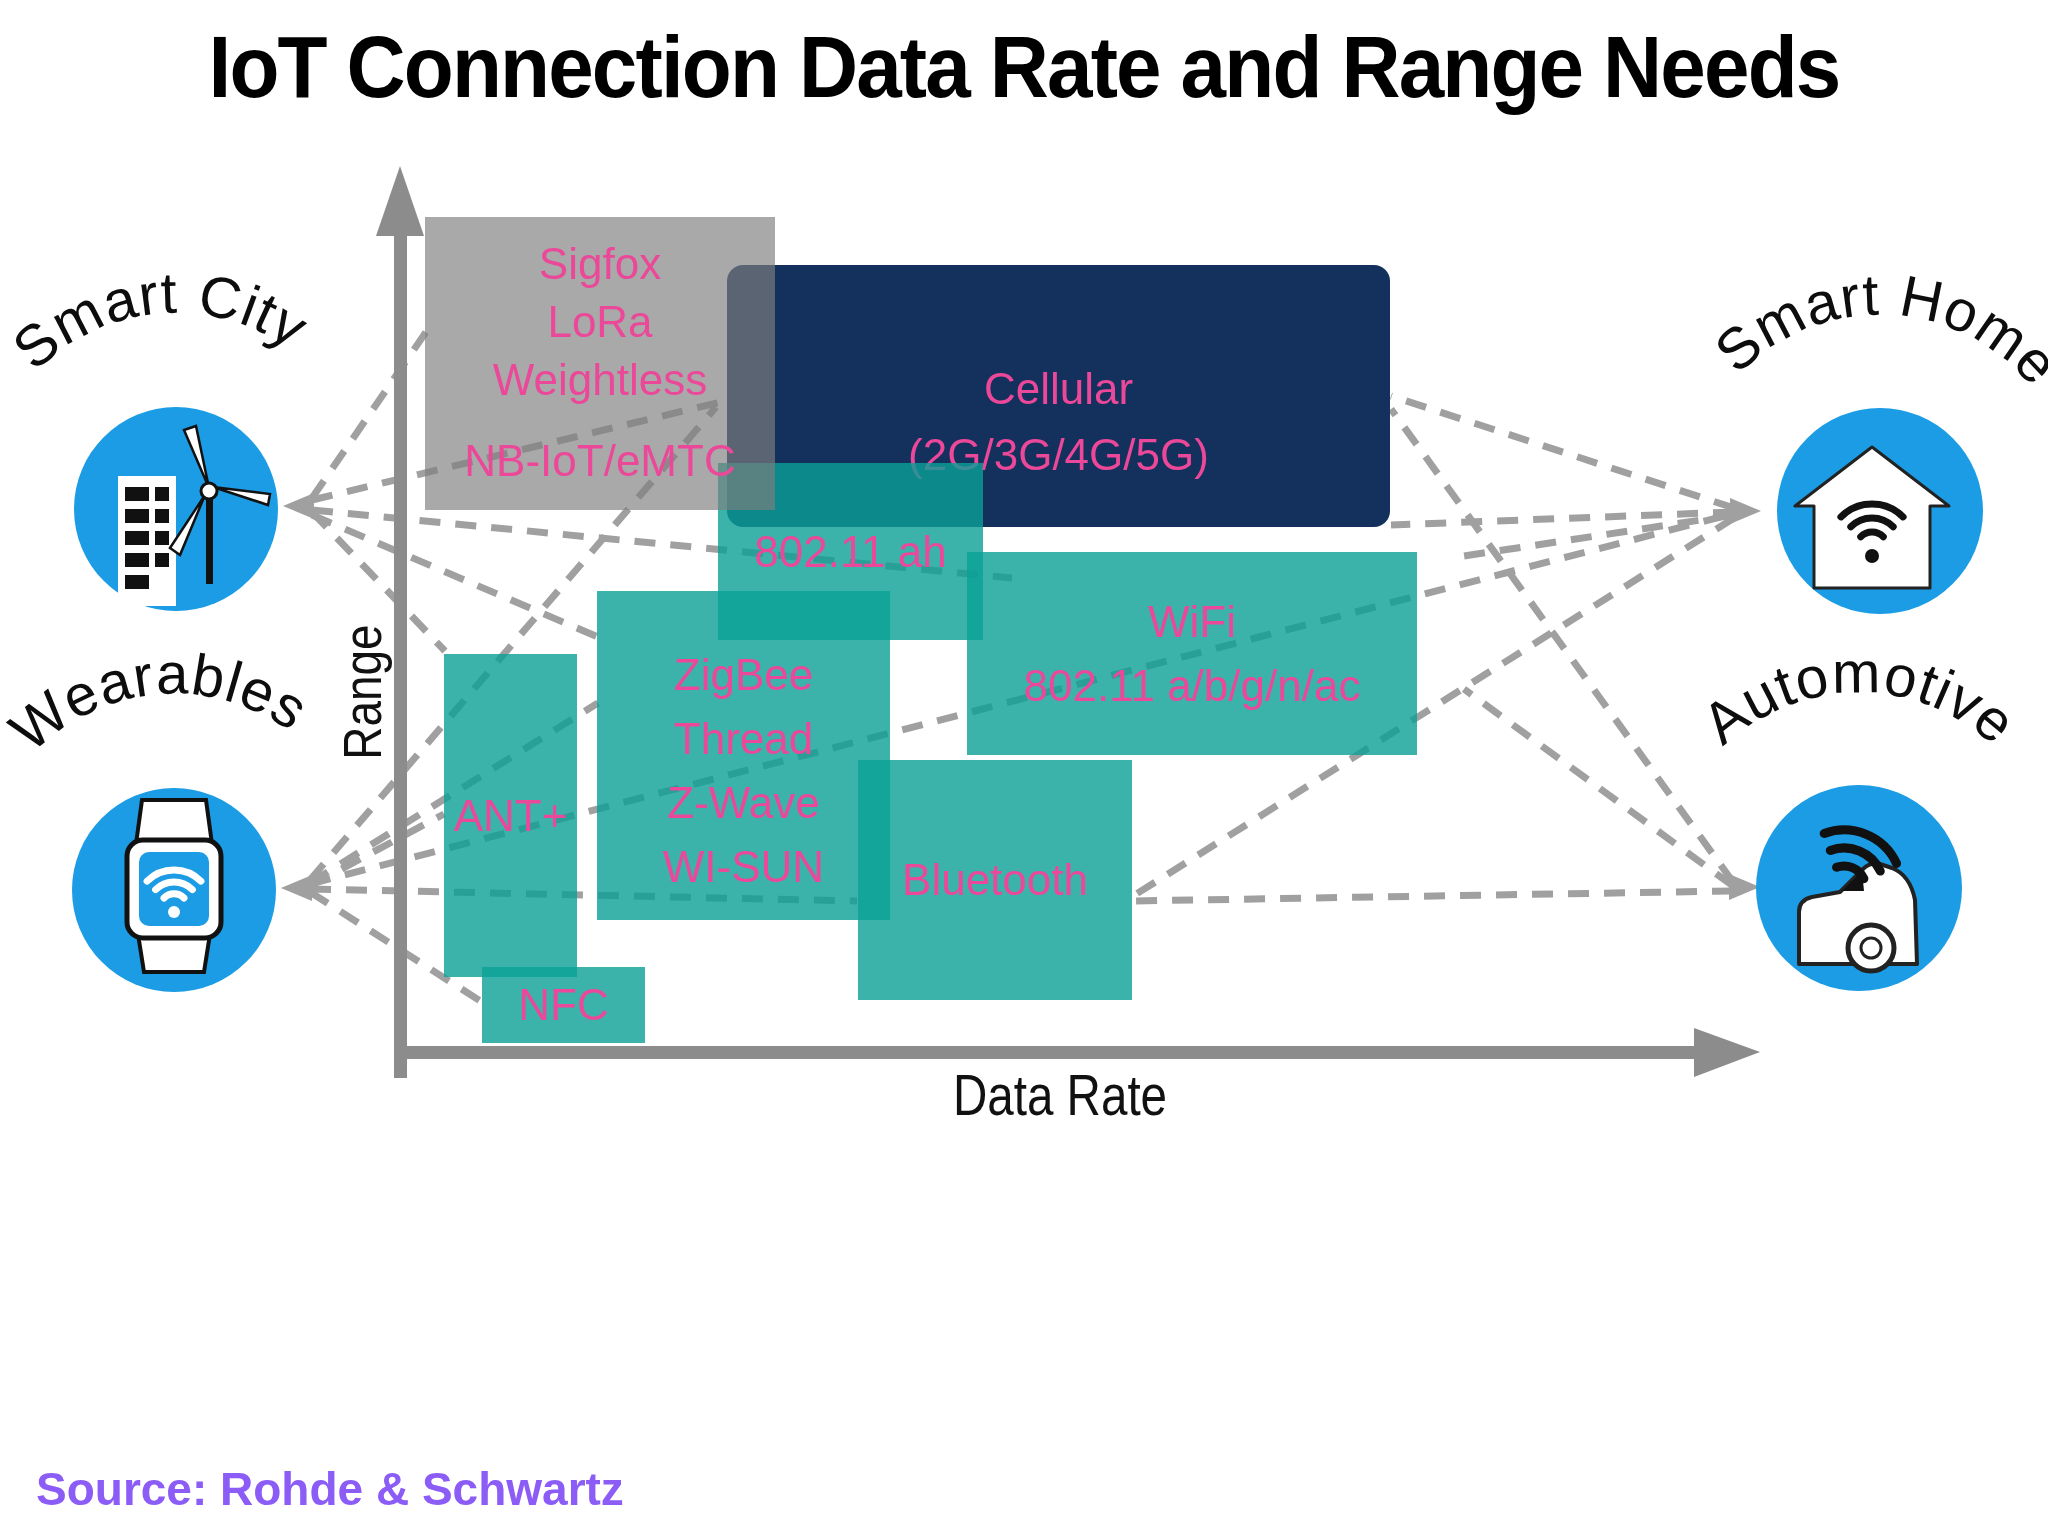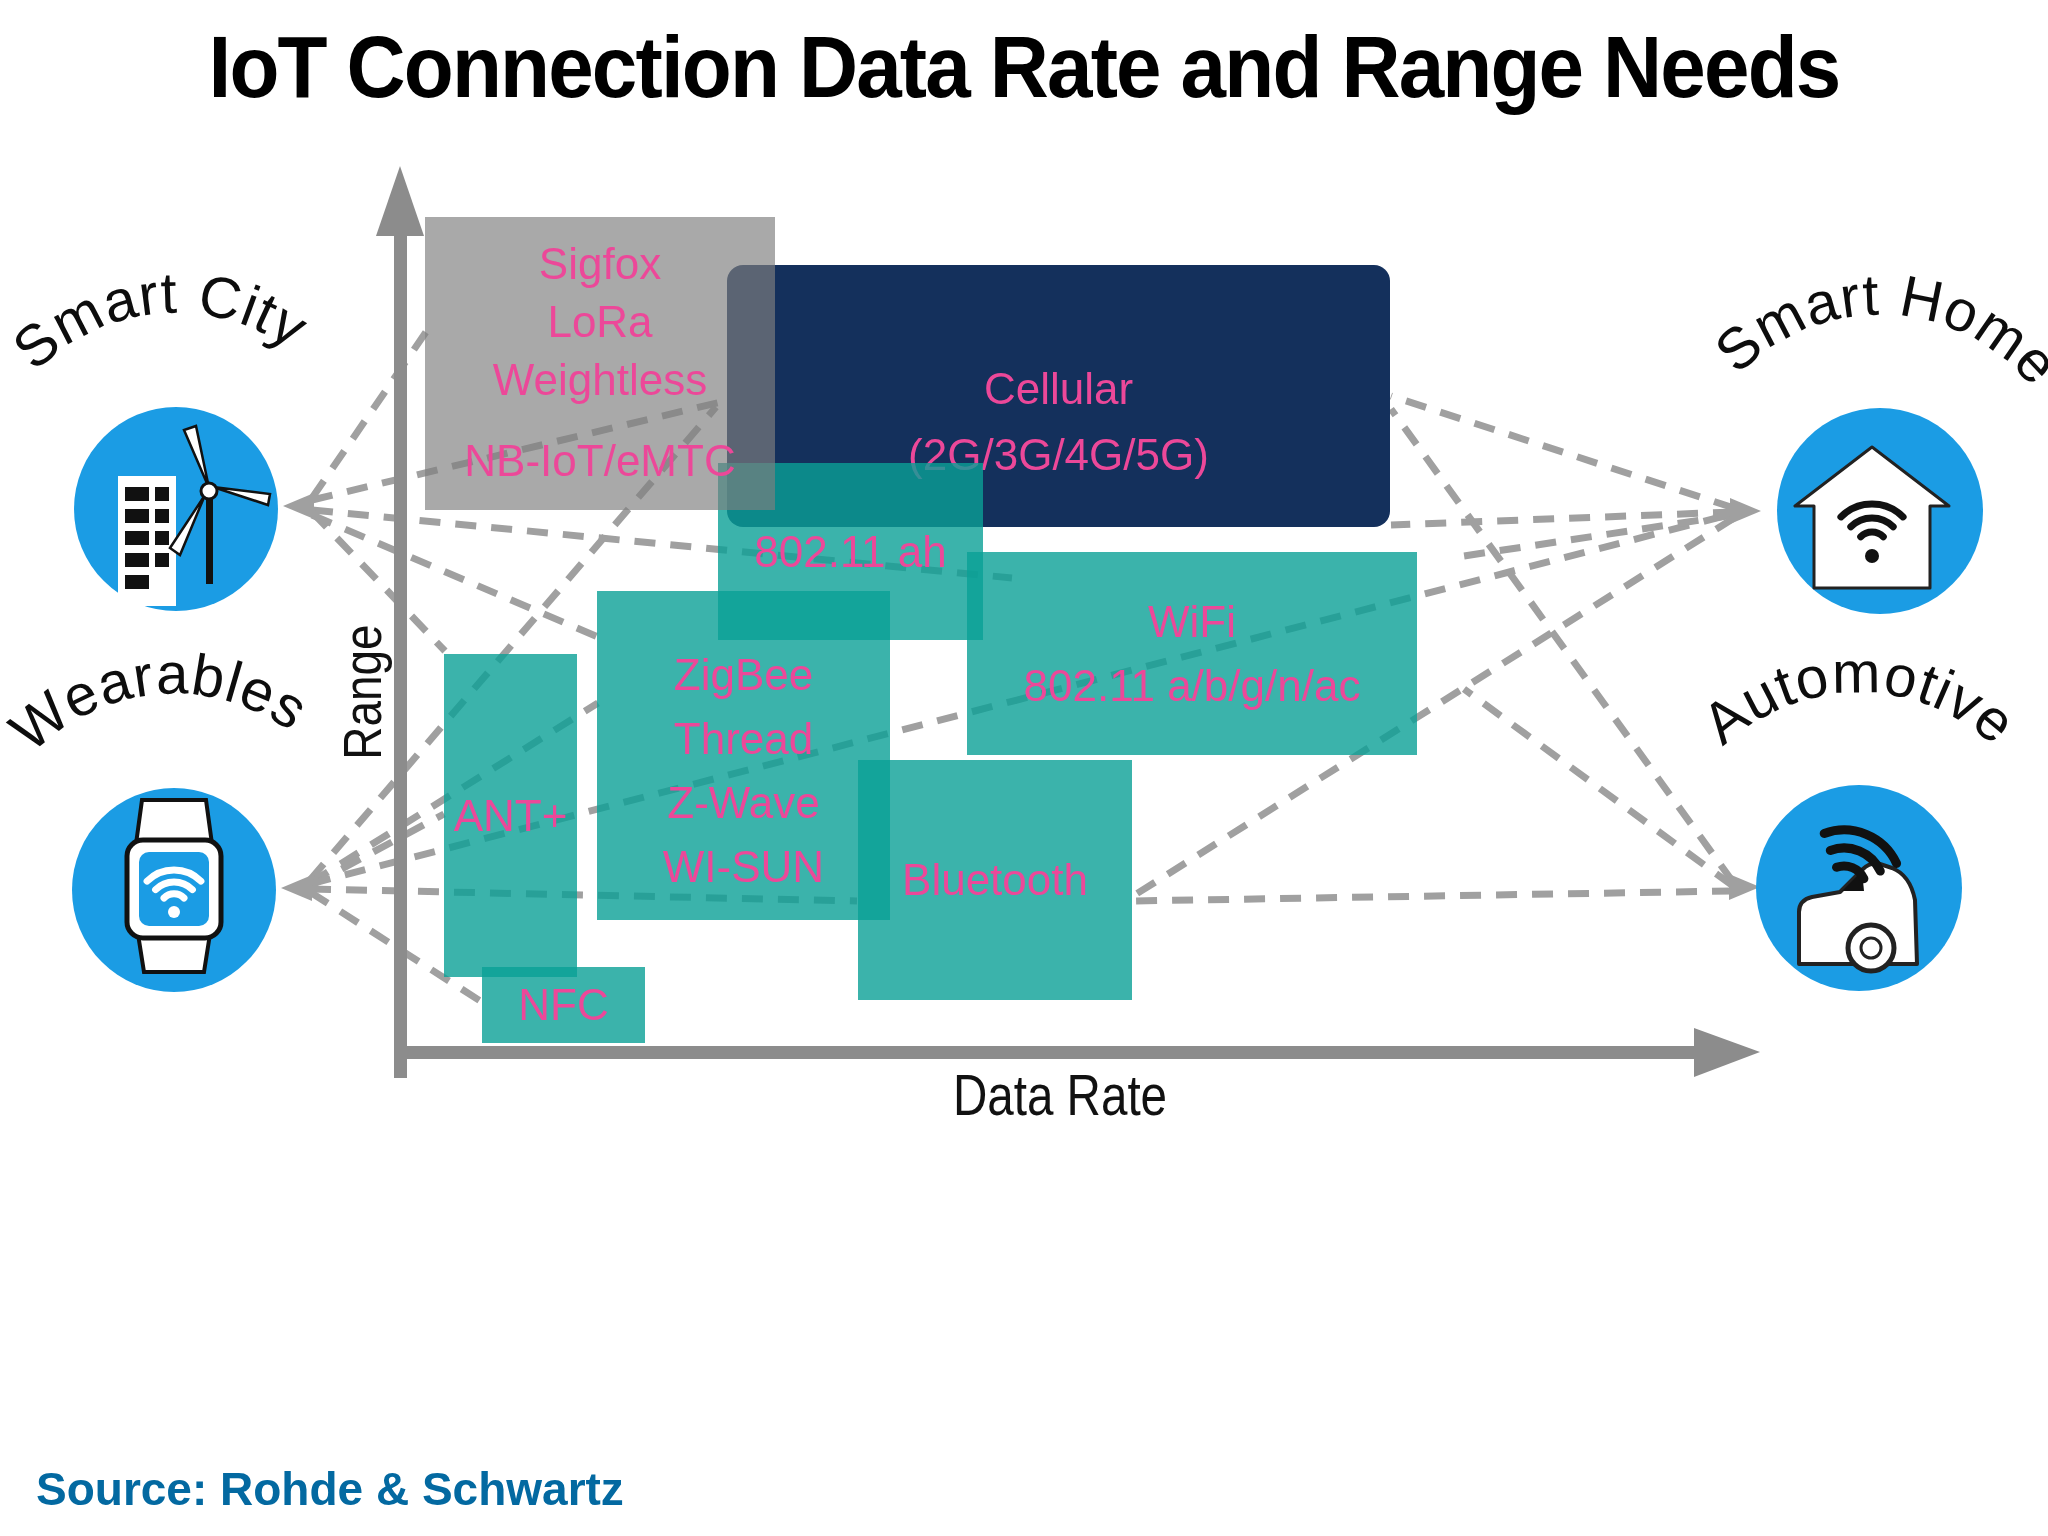--- a/index.html
+++ b/index.html
@@ -7,21 +7,21 @@
     position:relative;width:2048px;height:1536px;background:#ffffff;
     font-family:"Liberation Sans", sans-serif;overflow:hidden;
   }
   
   .title{
     position:absolute;left:0;top:16px;width:2048px;text-align:center;
     font-size:88px;font-weight:bold;color:#000;letter-spacing:-2px;
     transform:scaleX(.93);
   }
   .source{
-    position:absolute;left:36px;top:1462px;font-size:46px;font-weight:bold;color:#0369a1;
+    position:absolute;left:36px;top:1462px;font-size:46px;font-weight:bold;color:#8b5cf6;
   }
   .xlabel{
     position:absolute;left:1060px;top:1094px;transform:translate(-50%,-50%) scaleX(.82);
     font-size:58px;color:#111;white-space:nowrap;
   }
   .ylabel{
     position:absolute;left:362px;top:692px;transform:translate(-50%,-50%) rotate(-90deg) scaleX(.85);
     font-size:54px;color:#111;white-space:nowrap;
   }
   

